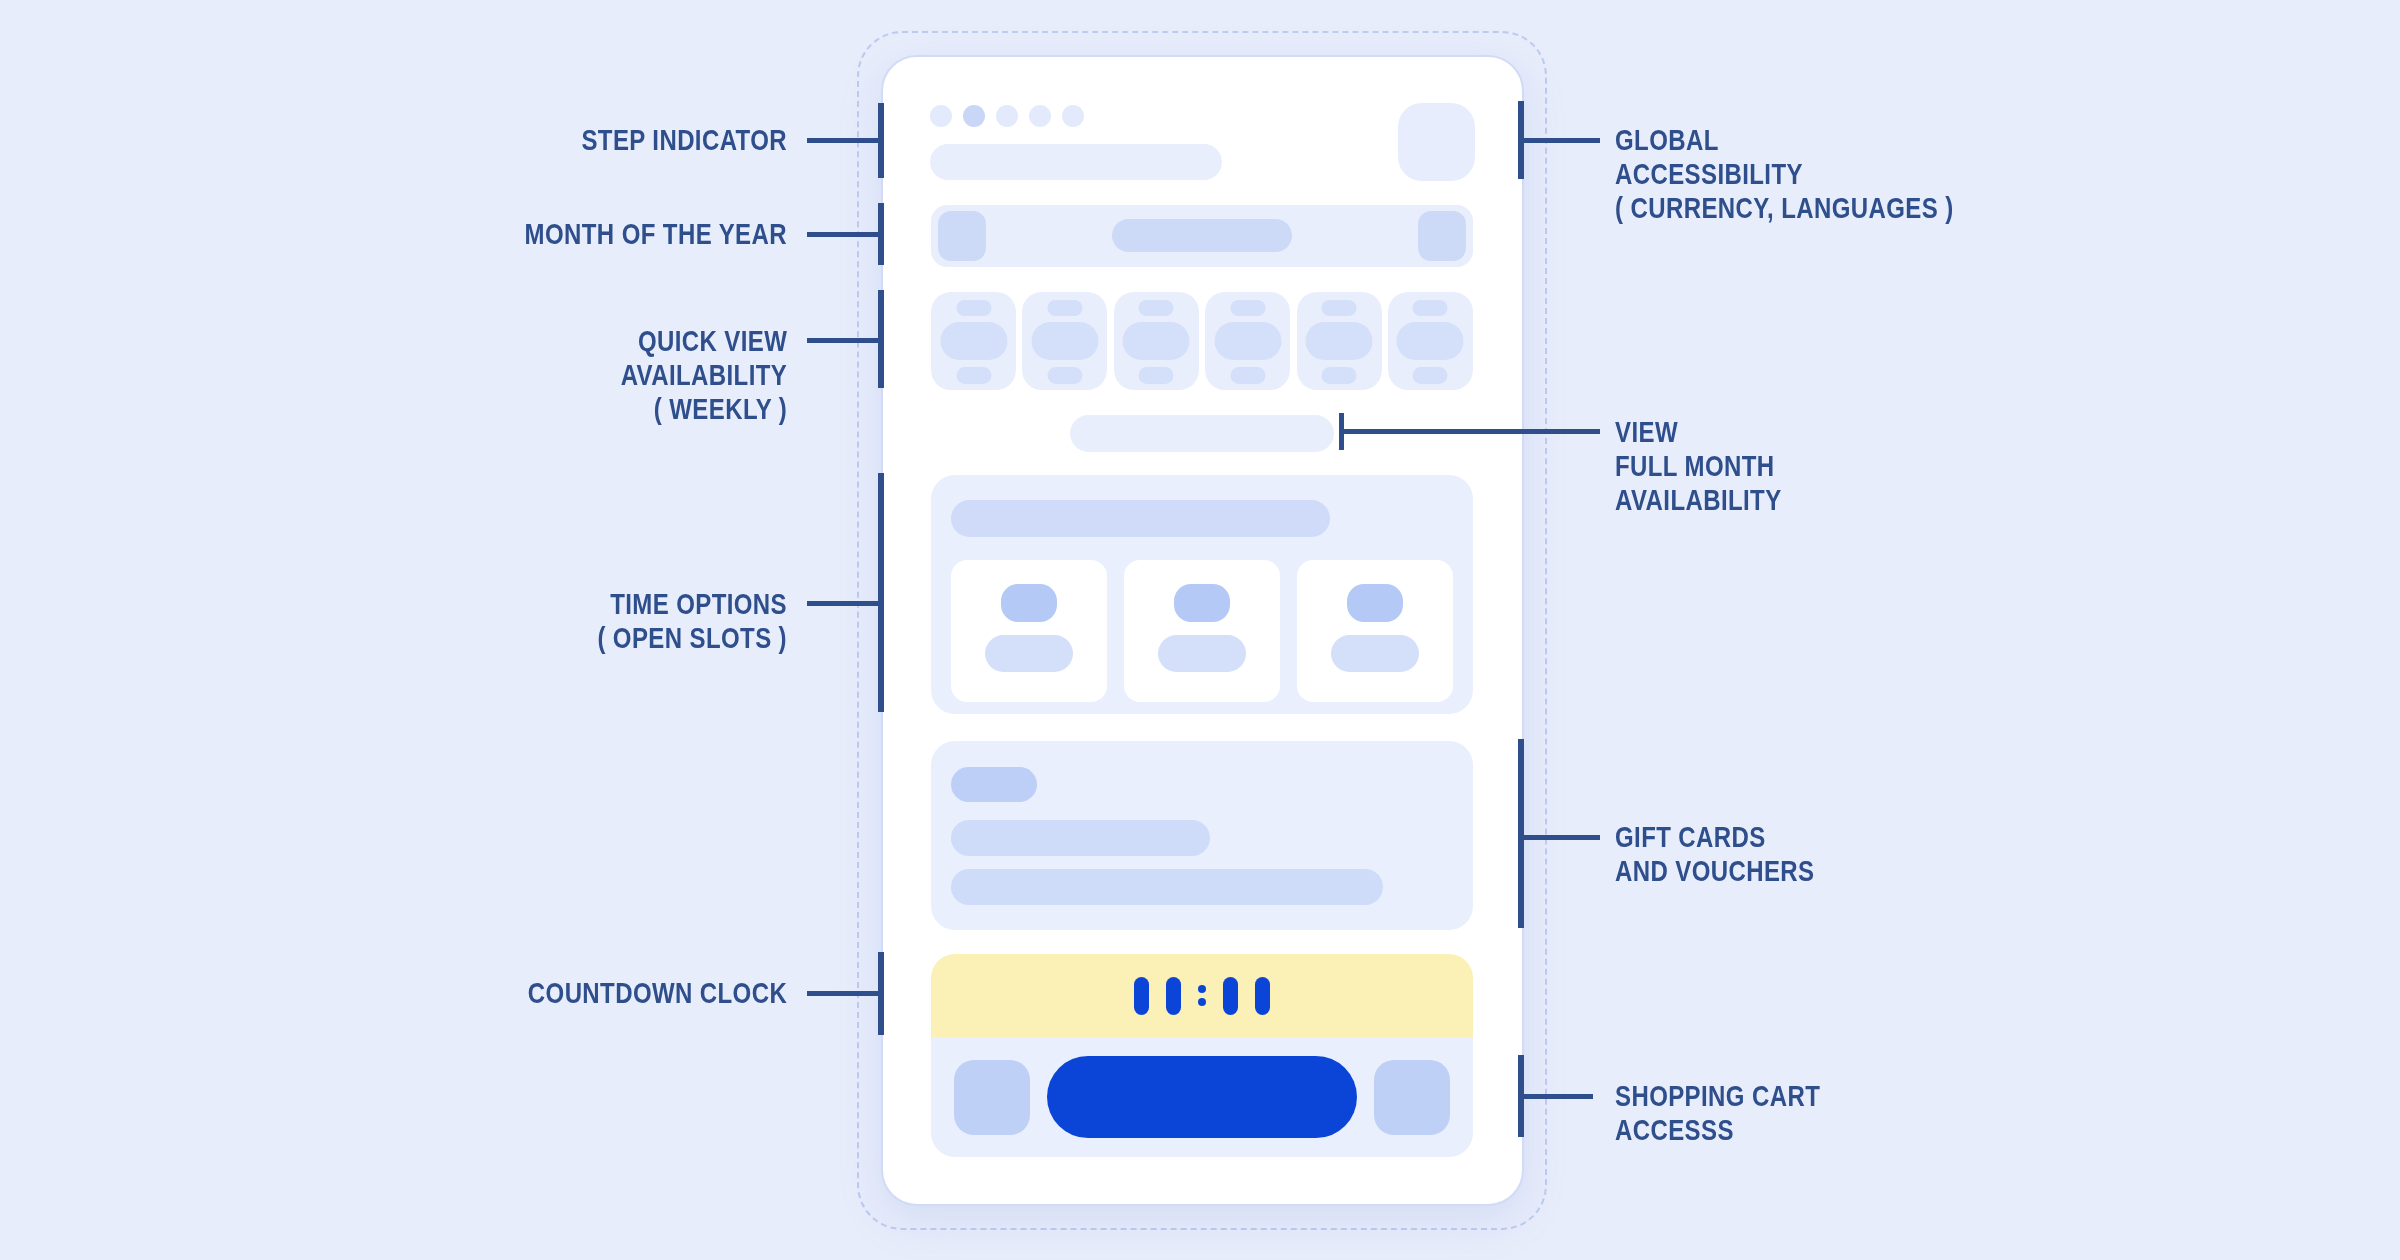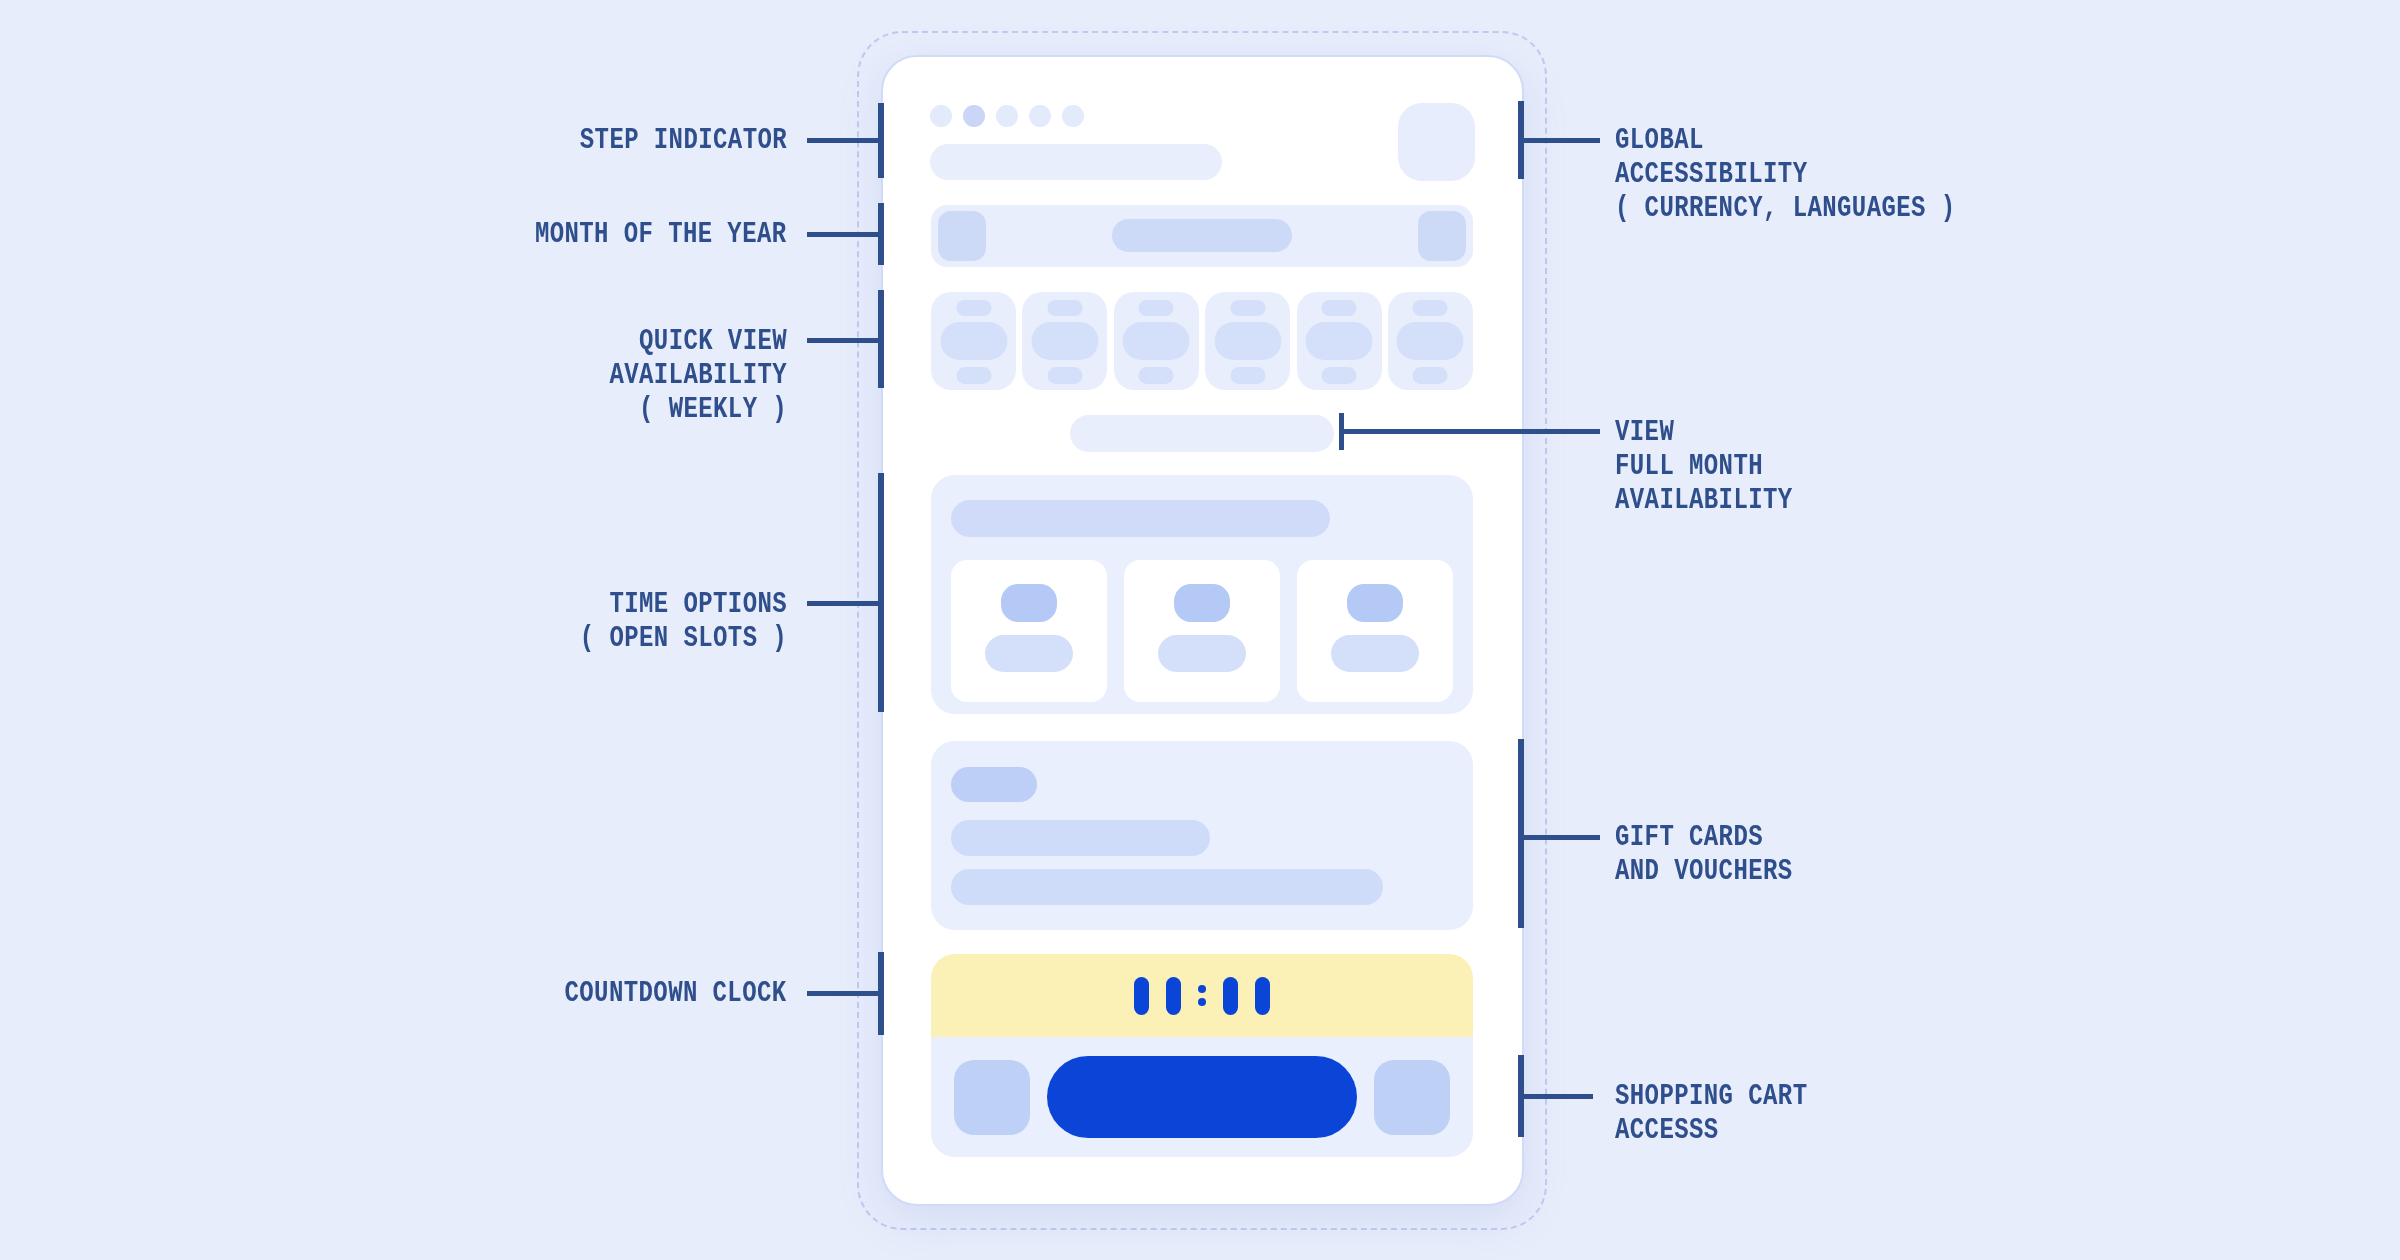--- a/index.html
+++ b/index.html
@@ -1,17 +1,17 @@
 <!DOCTYPE html>
 <html><head>
 <meta charset="utf-8">
 <style>
   html,body{margin:0;padding:0;background:#e8edfb;}
   .canvas{position:relative;width:2400px;height:1260px;background:#e8edfb;overflow:hidden;
-          font-family:Liberation Mono, monospace;}
+          font-family:Liberation Sans, sans-serif;}
   .abs{position:absolute;}
 
   
   .label{font-size:30px;font-weight:bold;color:#2e4e8c;line-height:34px;letter-spacing:.5px;white-space:nowrap;}
   .label.l{text-align:right;transform:scaleX(.8);transform-origin:right top;}
   .label.r{text-align:left;transform:scaleX(.8);transform-origin:left top;}
   .label span{display:block;}
 
   
   .hline{height:5px;background:#2e4e8c;}

